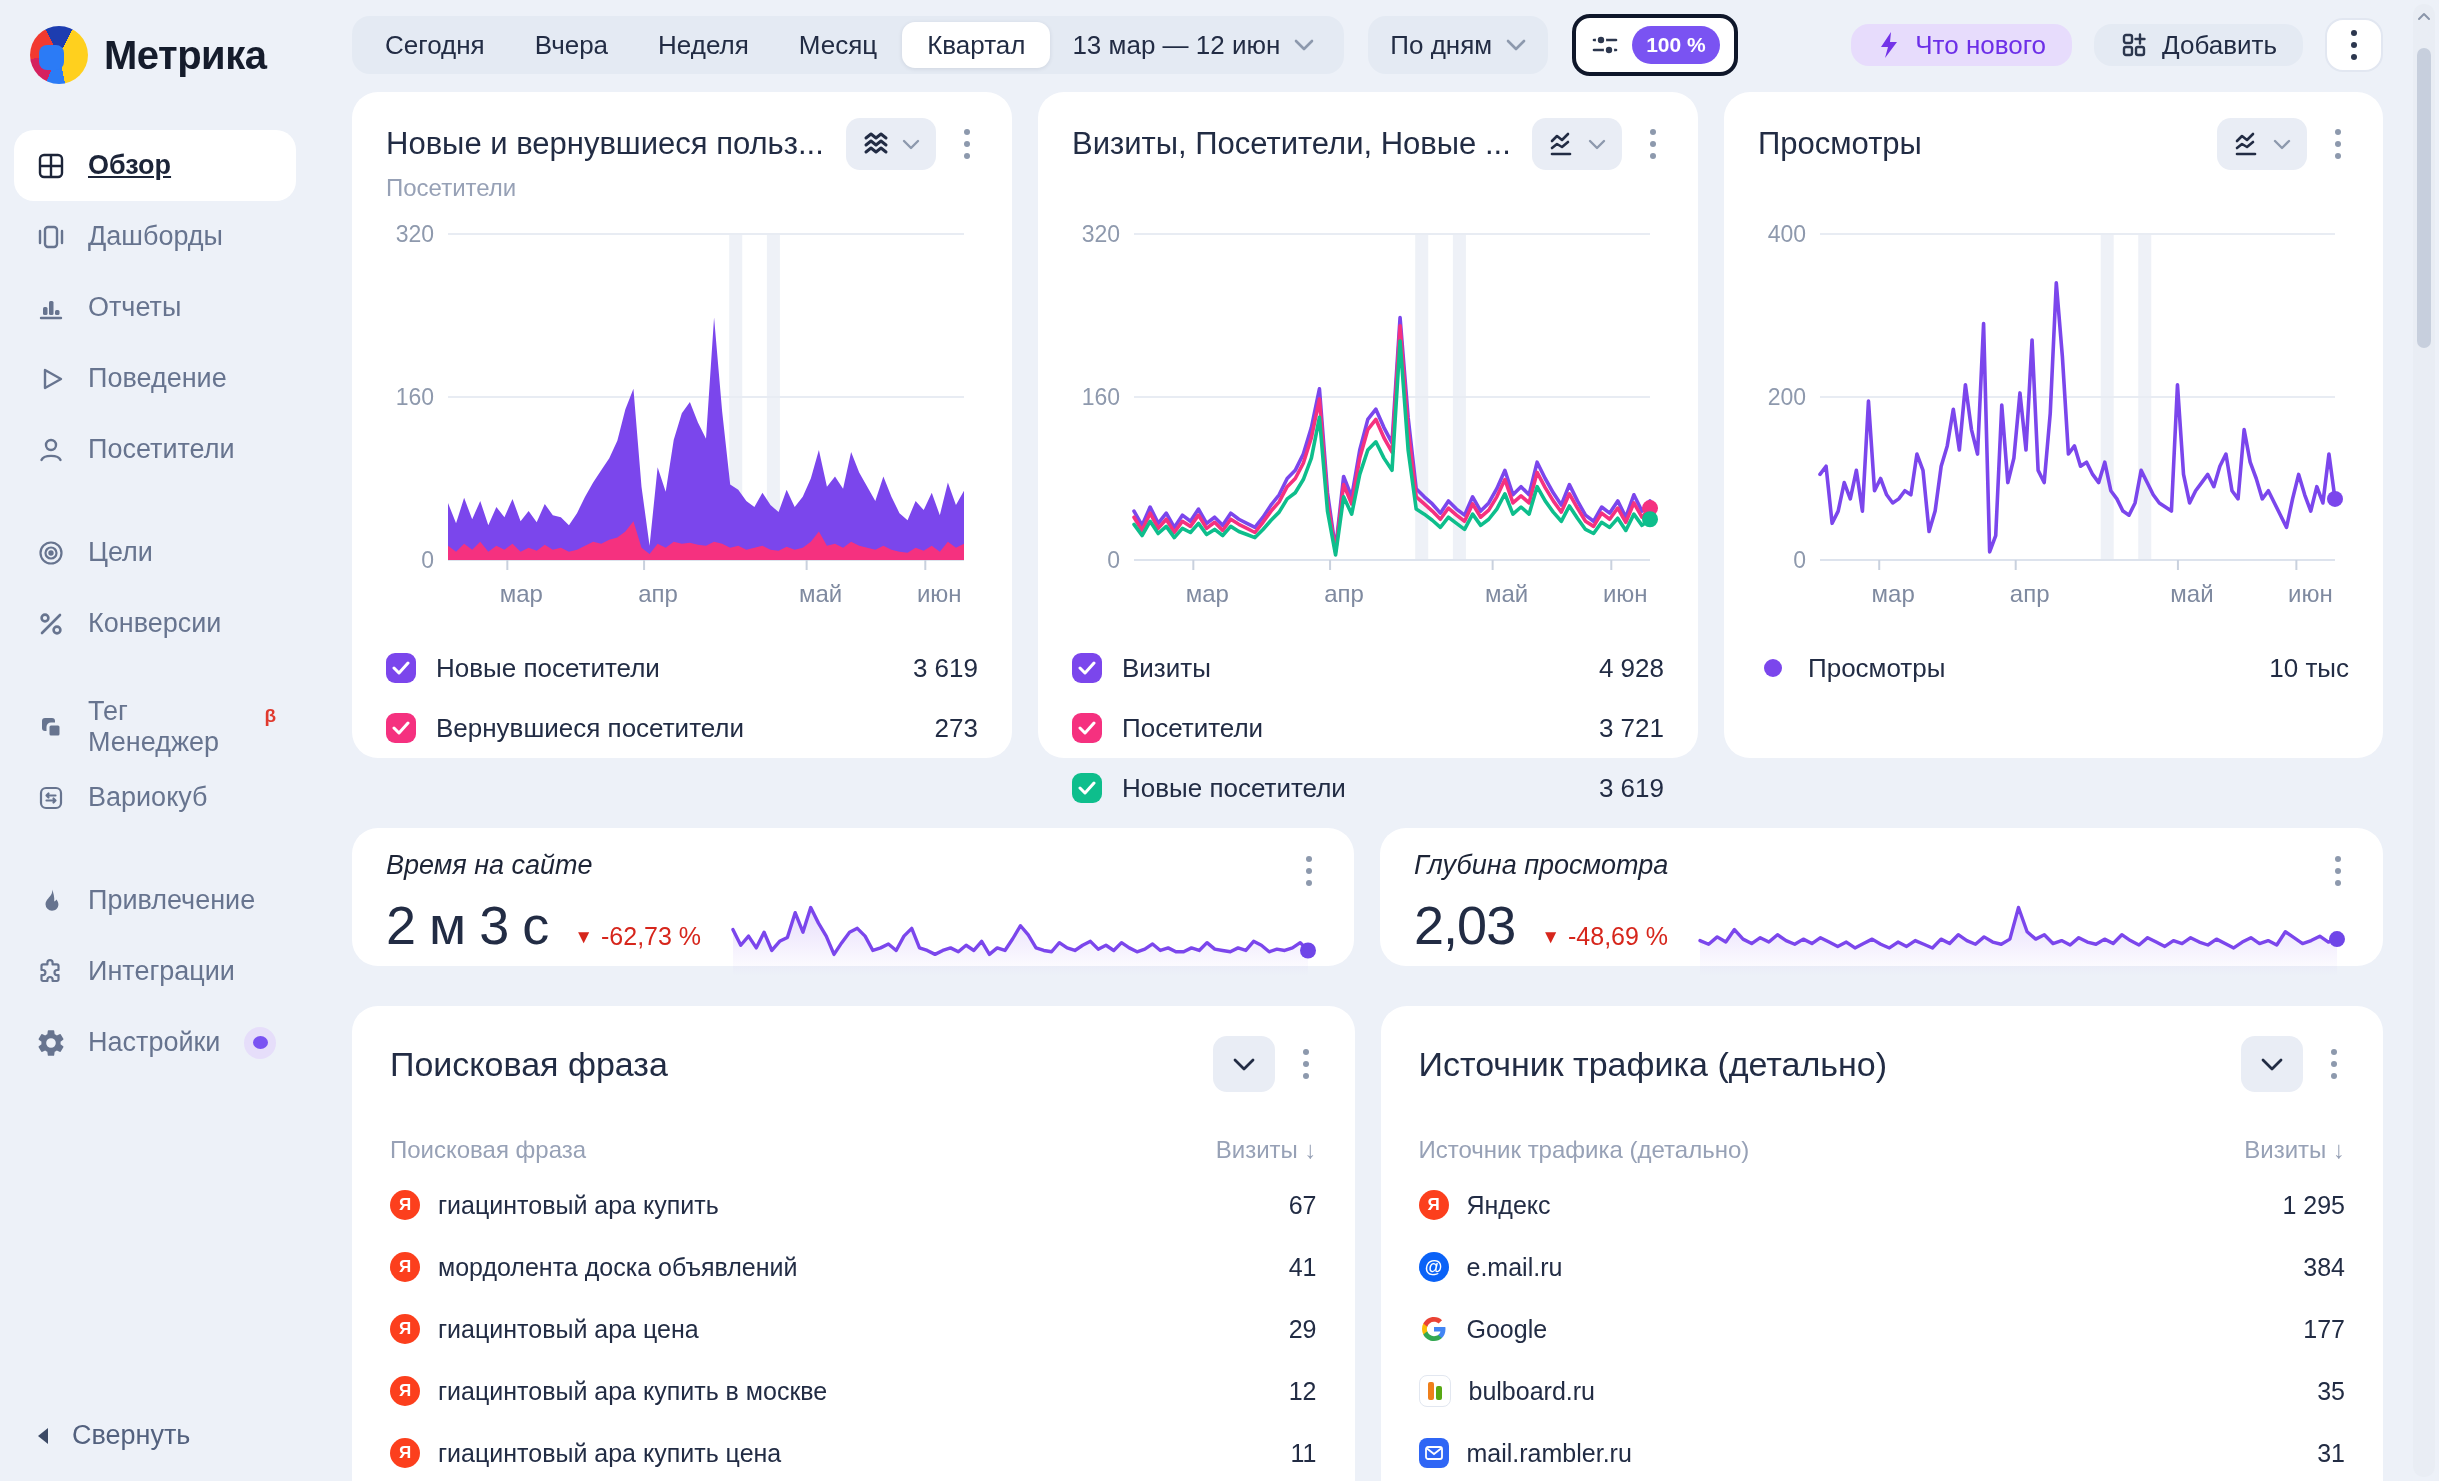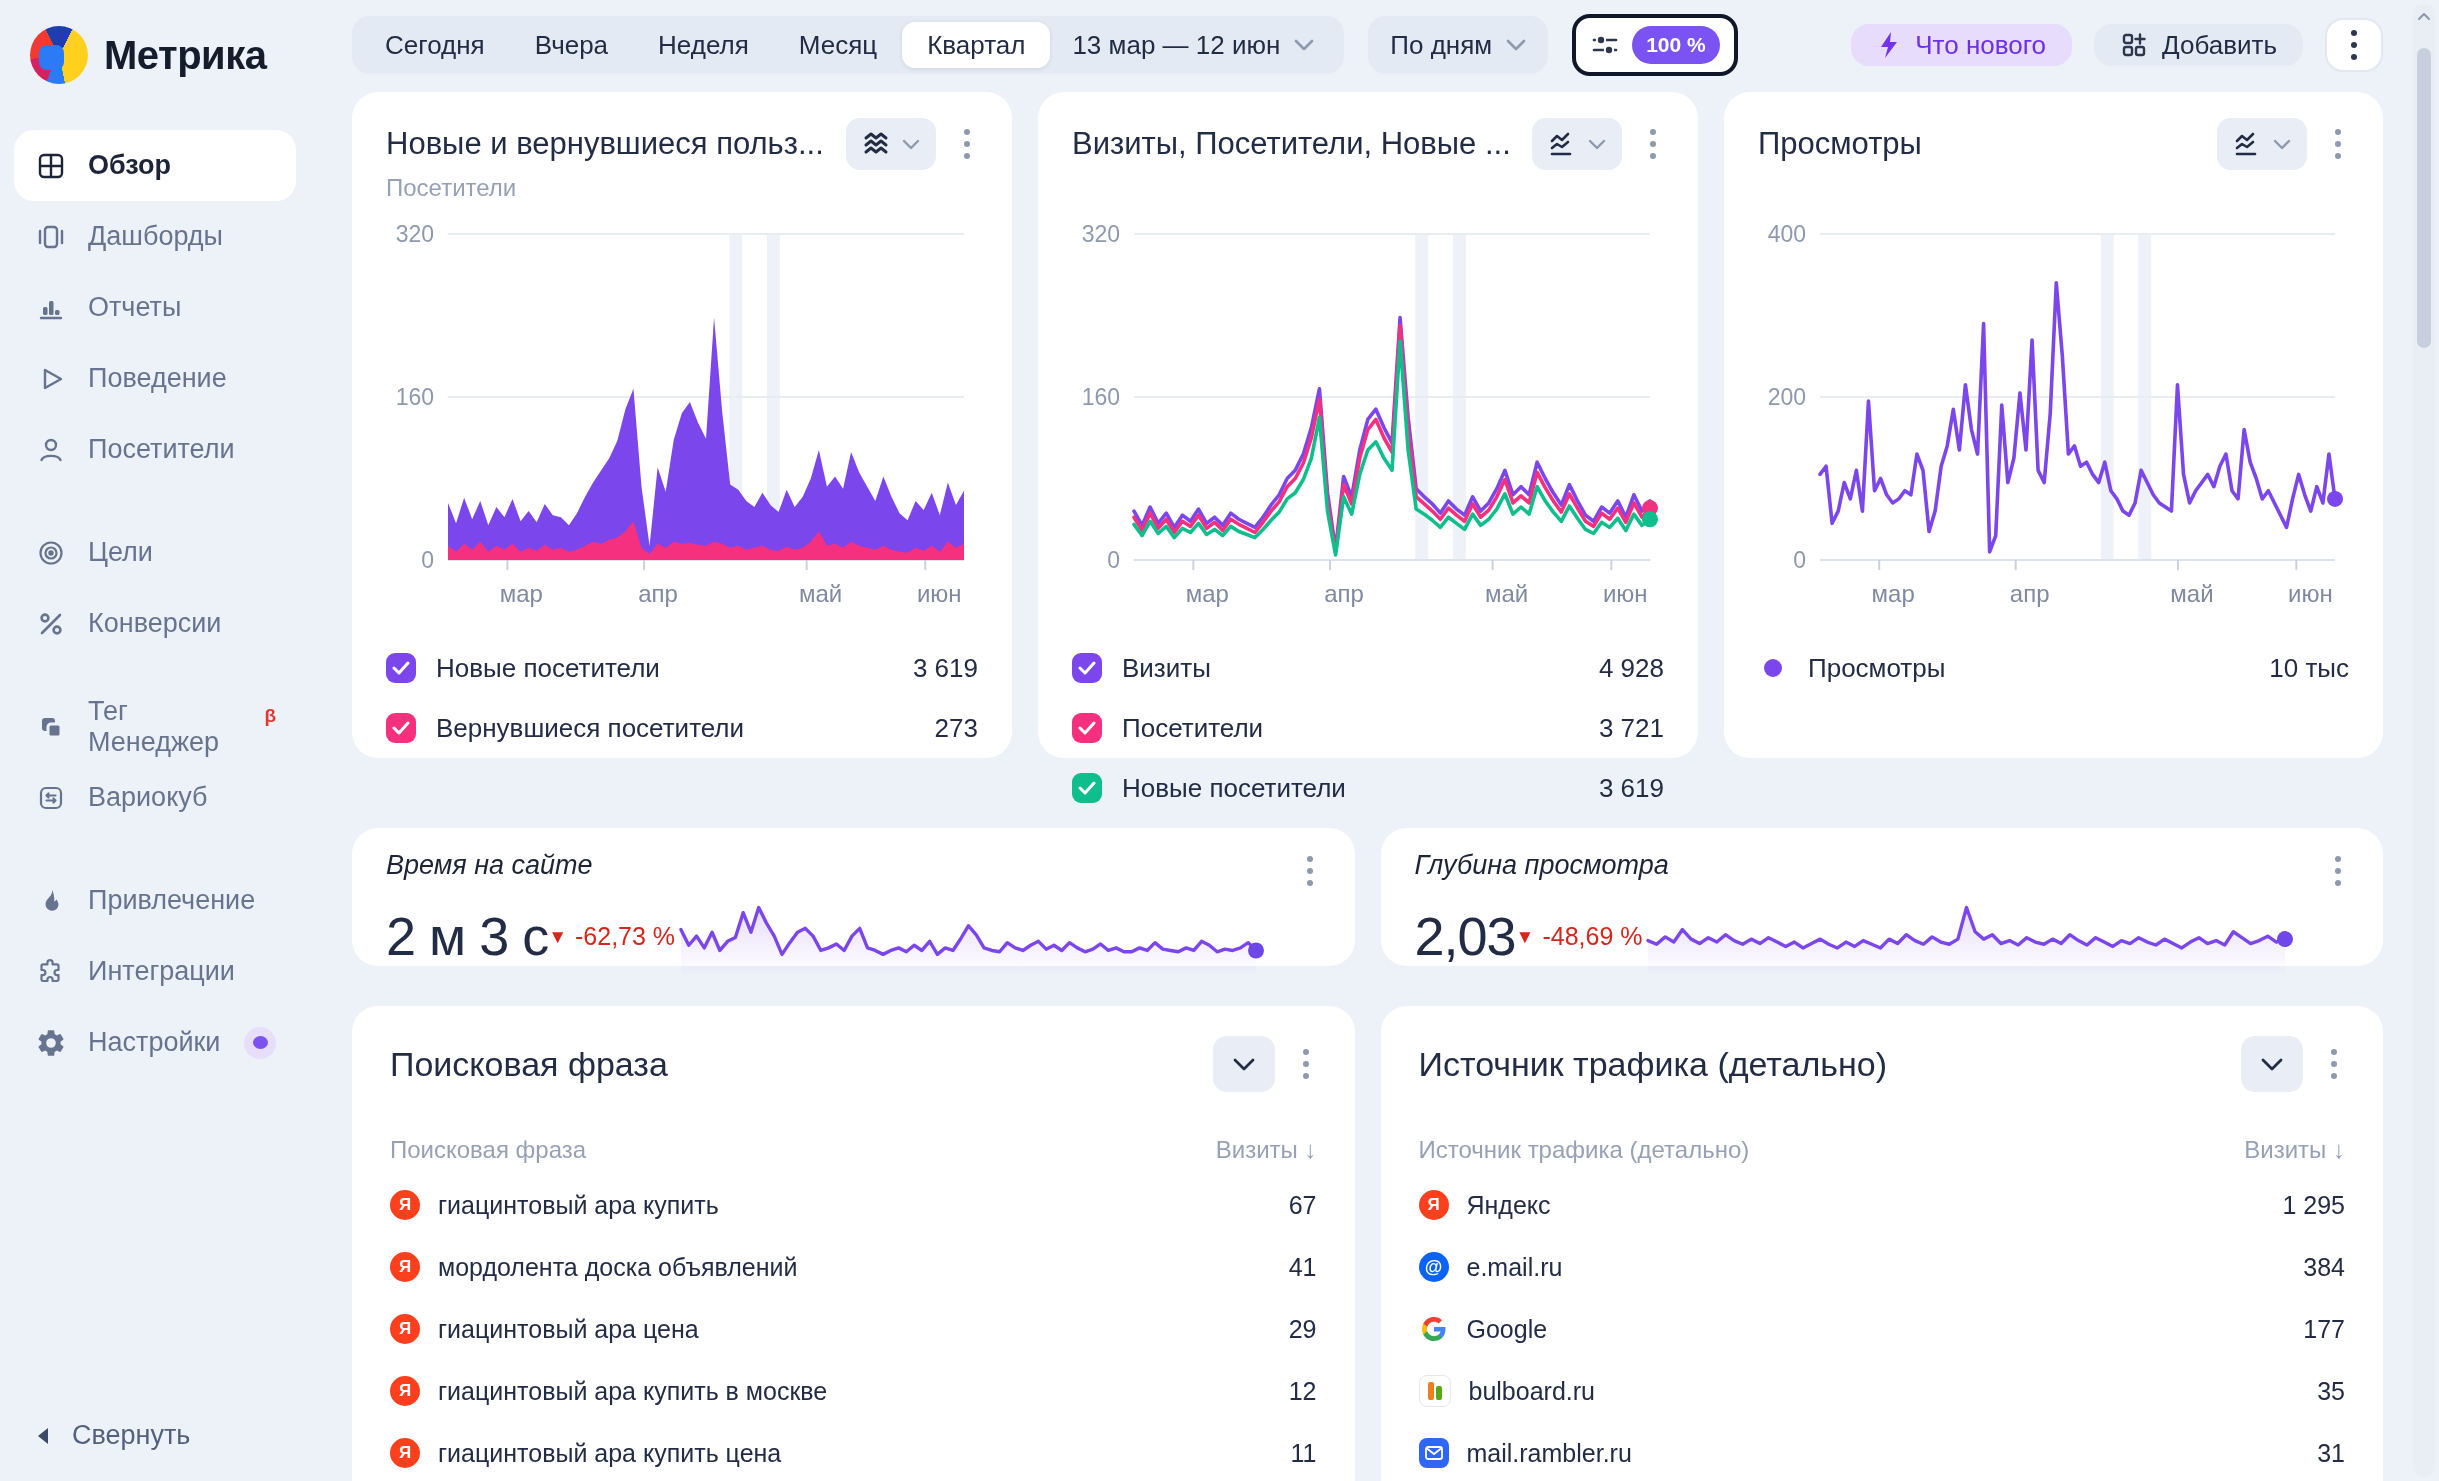--- a/index.html
+++ b/index.html
@@ -11,21 +11,21 @@
   
   .sidebar{position:absolute;left:0;top:0;bottom:0;width:310px;}
   .logo-row{display:flex;align-items:center;gap:16px;padding:26px 0 0 30px;cursor:pointer;}
   .logo-mark{width:58px;height:58px;border-radius:50%;position:relative;flex:0 0 auto;
     background:conic-gradient(from 0deg at 50% 50%, #1d3db0 0 28deg, #ffd01e 28deg 168deg, #2b7bf6 168deg 206deg, #d5215f 206deg 262deg, #f23a30 262deg 332deg, #1d3db0 332deg 360deg);}
   .logo-mark::after{content:"";position:absolute;left:9px;top:19px;width:25px;height:25px;border-radius:8px;background:#2b7bf6;}
   .logo-text{font-size:40px;font-weight:700;color:#151c2c;letter-spacing:-.5px;}
   nav{display:flex;flex-direction:column;padding:46px 14px 0 14px;}
   .nav-item{display:flex;align-items:center;gap:20px;height:71px;padding:0 20px;border-radius:20px;
     color:#67748f;font-size:27px;cursor:pointer;position:relative;}
-  .nav-item.active{background:#fff;color:#1c2438;font-weight:600;}
+  .nav-item.active{background:#fff;color:#1c2438;font-weight:600;text-decoration:underline;}
   .nav-item .ic{width:34px;height:34px;display:flex;align-items:center;justify-content:center;flex:0 0 auto;}
   .nav-gap{height:32px;}
   .beta{color:#e03a2f;font-size:19px;margin-left:6px;align-self:flex-start;margin-top:14px;font-weight:600;}
   .nav-dot{margin-left:auto;width:32px;height:32px;border-radius:50%;background:#e6defa;display:flex;align-items:center;justify-content:center;}
   .nav-dot::after{content:"";width:15px;height:13px;border-radius:50%;background:#7a53f2;}
   .collapse{position:absolute;left:34px;bottom:30px;display:flex;align-items:center;gap:20px;
     color:#53617e;font-size:27px;cursor:pointer;}
   
   .toolbar{position:absolute;left:352px;top:16px;right:56px;height:58px;display:flex;align-items:center;}
   .seg{background:#e4eaf3;border-radius:18px;height:58px;display:flex;align-items:center;padding:0 8px;}
@@ -62,21 +62,21 @@
   .chart-wrap{height:396px;margin-top:14px;}
   .legend{margin-top:22px;display:flex;flex-direction:column;}
   .leg-row{display:flex;align-items:center;gap:20px;height:60px;font-size:26px;color:#222c44;cursor:pointer;}
   .leg-check{width:30px;height:30px;border-radius:9px;display:flex;align-items:center;justify-content:center;flex:0 0 auto;}
   .leg-dot{width:18px;height:18px;border-radius:50%;margin:6px;flex:0 0 auto;}
   .leg-val{margin-left:auto;}
   
   .metric-card{height:138px;padding:22px 34px;}
   .metric-head{display:flex;align-items:flex-start;}
   .metric-title{font-size:27px;color:#1d2436;font-style:italic;}
-  .metric-body{display:flex;align-items:center;margin-top:2px;}
+  .metric-body{display:flex;gap:26px;margin-top:2px;}
   .metric-value{font-size:54px;font-weight:500;color:#222c44;letter-spacing:-1px;white-space:nowrap;}
   .metric-delta{display:flex;align-items:center;gap:8px;color:#d6261c;font-size:25px;white-space:nowrap;}
   .tri{font-size:19px;line-height:1;}
   .spark{flex:1;height:84px;}
   
   .table-card{height:700px;padding:30px 38px;}
   .tbl-head{display:flex;align-items:center;}
   .tbl-title{font-size:34px;font-weight:500;color:#222c44;}
   .tbl-chev{background:#e9edf5;border-radius:14px;width:62px;height:56px;display:flex;align-items:center;justify-content:center;margin-left:auto;cursor:pointer;}
   .cols{display:flex;font-size:24px;color:#97a1b6;margin-top:44px;}

